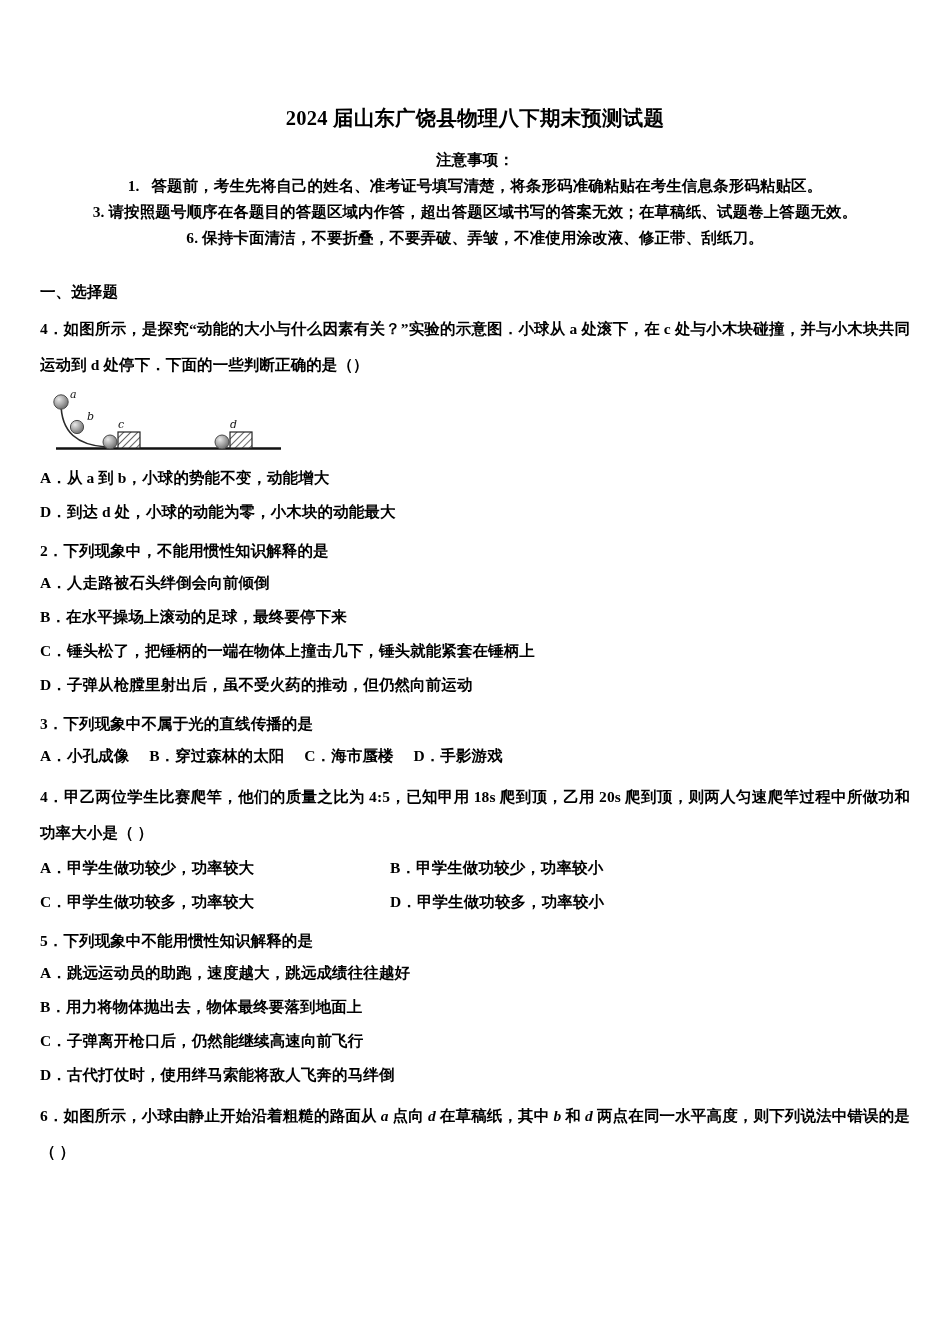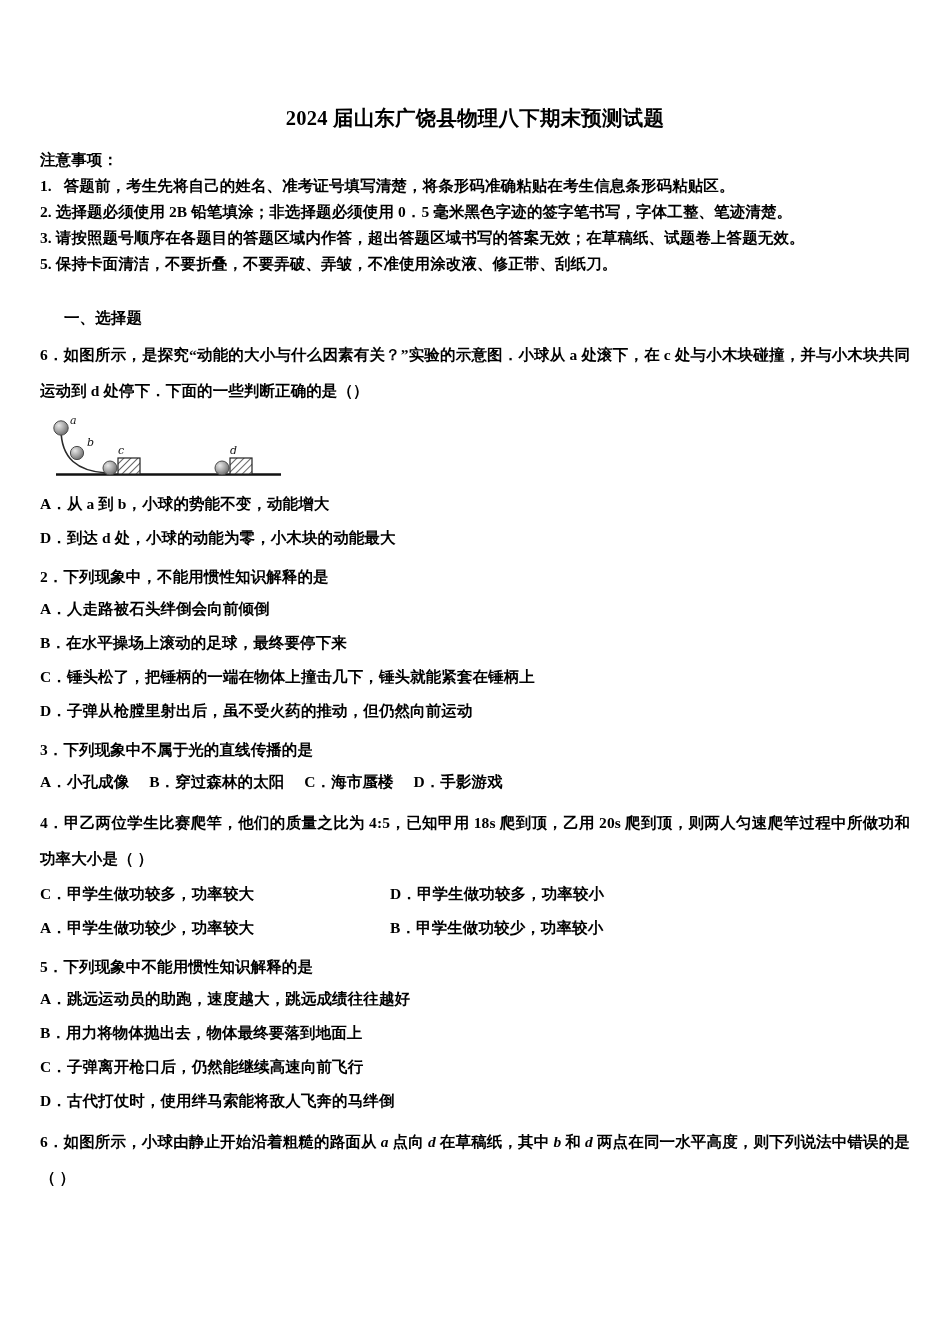--- a/index.html
+++ b/index.html
@@ -31,20 +31,21 @@
     letter-spacing: 0.2px;
     margin: 0;
     padding-top: 106px;
     padding-bottom: 0;
     line-height: 1.2;
   }
 
   
   .notice {
     margin-top: 16px;
+    text-align: center;
   }
   .notice-heading {
     font-size: 15.5px;
     font-weight: bold;
     line-height: 26px;
     letter-spacing: 0.1px;
   }
   .notice-item {
     font-size: 15.5px;
     font-weight: bold;
@@ -53,21 +54,20 @@
     white-space: pre;
   }
 
   
   .section-heading {
     font-size: 15.5px;
     font-weight: bold;
     line-height: 26px;
     margin-top: 28px;
     letter-spacing: 0.1px;
-    margin-left: 24px;
   }
 
   
   .question {
     margin-top: 6px;
   }
   .q-stem {
     font-size: 15.5px;
     font-weight: bold;
     line-height: 36px;
@@ -119,29 +119,28 @@
 <body>
 
 <div class="page">
 
   <div class="doc-title">2024 届山东广饶县物理八下期末预测试题</div>
 
   <div class="notice">
     <div class="notice-heading">注意事项：</div>
 
     <div class="notice-item">1.   答题前，考生先将自己的姓名、准考证号填写清楚，将条形码准确粘贴在考生信息条形码粘贴区。</div>
-    <div class="notice-item">2. 选择题必须使用 2B 铅笔填涂；非选择题必须使用 0．5 毫米黑色字迹的签字笔书写，字体工整、笔迹清楚。</div>
     <div class="notice-item">3. 请按照题号顺序在各题目的答题区域内作答，超出答题区域书写的答案无效；在草稿纸、试题卷上答题无效。</div>
-    <div class="notice-item">5. 保持卡面清洁，不要折叠，不要弄破、弄皱，不准使用涂改液、修正带、刮纸刀。</div>
+    <div class="notice-item">6. 保持卡面清洁，不要折叠，不要弄破、弄皱，不准使用涂改液、修正带、刮纸刀。</div>
   </div>
 
   <div class="section-heading">一、选择题</div>
 
   <div class="question">
-    <div class="q-stem">6．如图所示，是探究“动能的大小与什么因素有关？”实验的示意图．小球从 a 处滚下，在 c 处与小木块碰撞，并与小木块共同运动到 d 处停下．下面的一些判断正确的是（）</div>
+    <div class="q-stem">4．如图所示，是探究“动能的大小与什么因素有关？”实验的示意图．小球从 a 处滚下，在 c 处与小木块碰撞，并与小木块共同运动到 d 处停下．下面的一些判断正确的是（）</div>
 
     <div class="figure-wrap">
       <svg width="240" height="72" viewBox="0 0 240 72">
         <defs>
           <radialGradient id="ballg" cx="35%" cy="32%" r="70%">
             <stop offset="0%" stop-color="#e8e8e8"></stop>
             <stop offset="55%" stop-color="#a8a8a8"></stop>
             <stop offset="100%" stop-color="#6f6f6f"></stop>
           </radialGradient>
           <pattern id="hatch" width="5" height="5" patternUnits="userSpaceOnUse" patternTransform="rotate(45)">
@@ -187,26 +186,26 @@
 
   <div class="question">
     <div class="q-stem tight">3．下列现象中不属于光的直线传播的是</div>
     <div class="opt-inline">A．小孔成像     B．穿过森林的太阳     C．海市蜃楼     D．手影游戏</div>
   </div>
 
   <div class="question">
     <div class="q-stem">4．甲乙两位学生比赛爬竿，他们的质量之比为 4:5，已知甲用 18s 爬到顶，乙用 20s 爬到顶，则两人匀速爬竿过程中所做功和功率大小是（  ）</div>
     <div class="opt-grid">
       <div class="opt-row">
+        <div class="opt-col first">A．甲学生做功较少，功率较大</div>
+        <div class="opt-col">B．甲学生做功较少，功率较小</div>
+      </div>
+      <div class="opt-row">
         <div class="opt-col first">C．甲学生做功较多，功率较大</div>
         <div class="opt-col">D．甲学生做功较多，功率较小</div>
-      </div>
-      <div class="opt-row">
-        <div class="opt-col first">A．甲学生做功较少，功率较大</div>
-        <div class="opt-col">B．甲学生做功较少，功率较小</div>
       </div>
     </div>
   </div>
 
   <div class="question">
     <div class="q-stem tight">5．下列现象中不能用惯性知识解释的是</div>
     <div class="opt">A．跳远运动员的助跑，速度越大，跳远成绩往往越好</div>
     <div class="opt">B．用力将物体抛出去，物体最终要落到地面上</div>
     <div class="opt">C．子弹离开枪口后，仍然能继续高速向前飞行</div>
     <div class="opt">D．古代打仗时，使用绊马索能将敌人飞奔的马绊倒</div>

